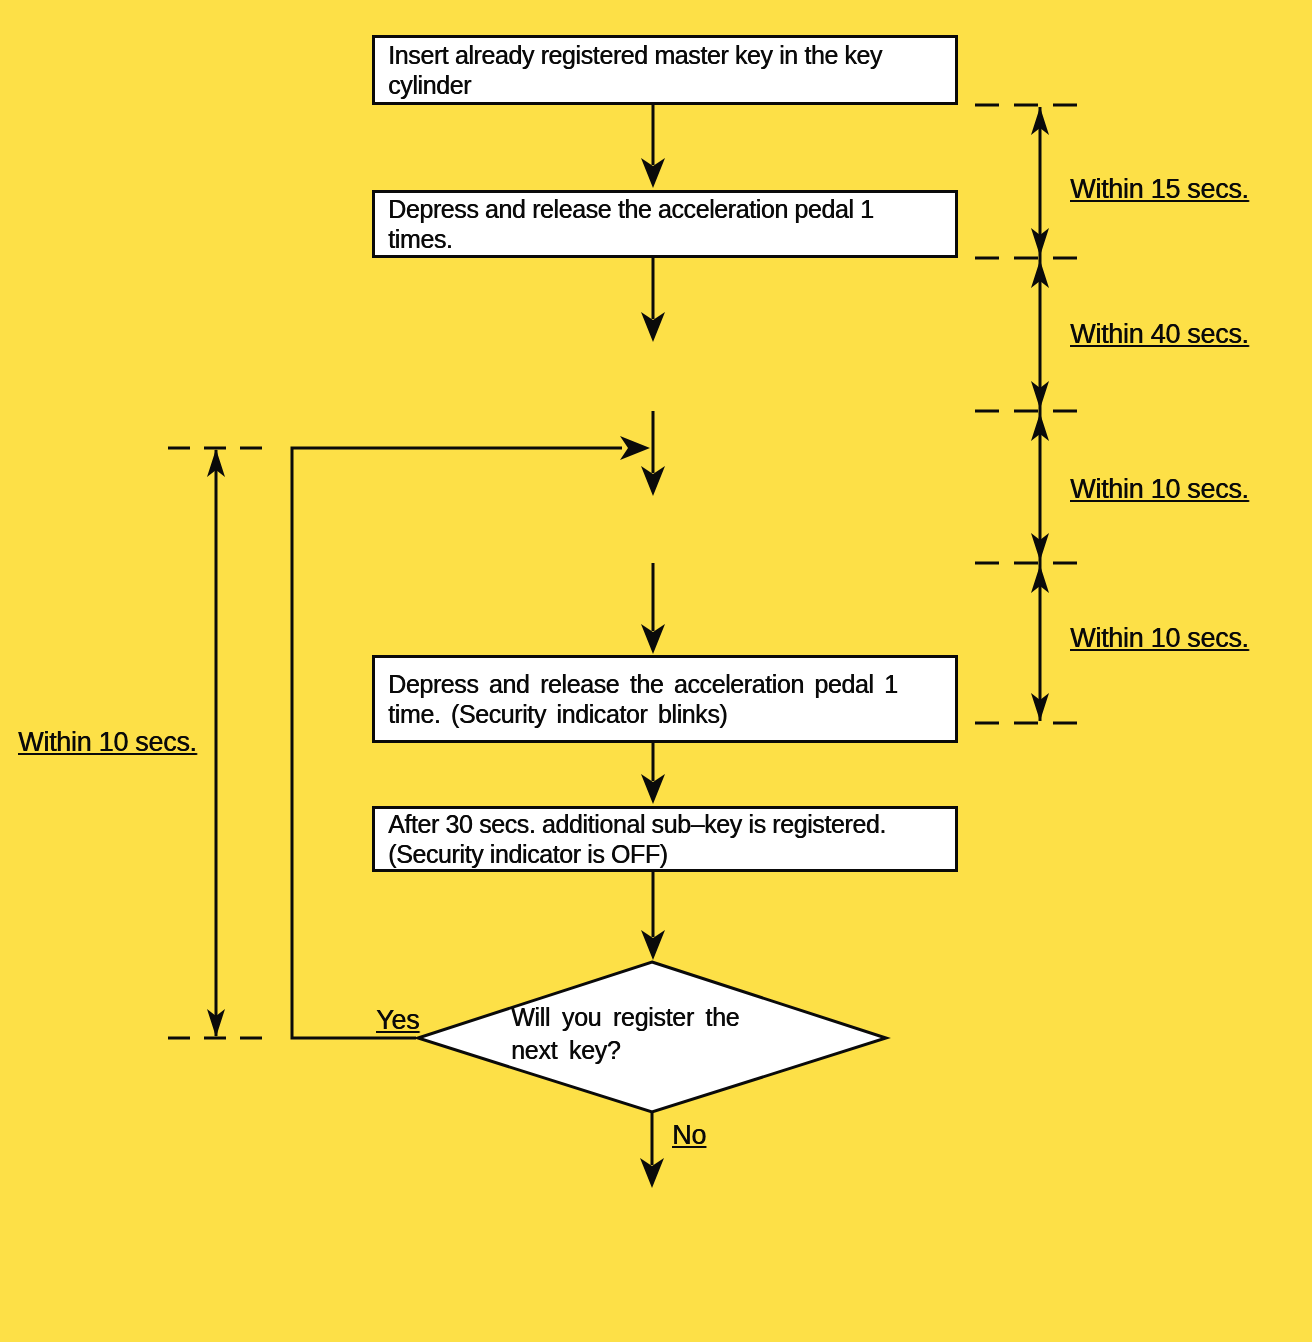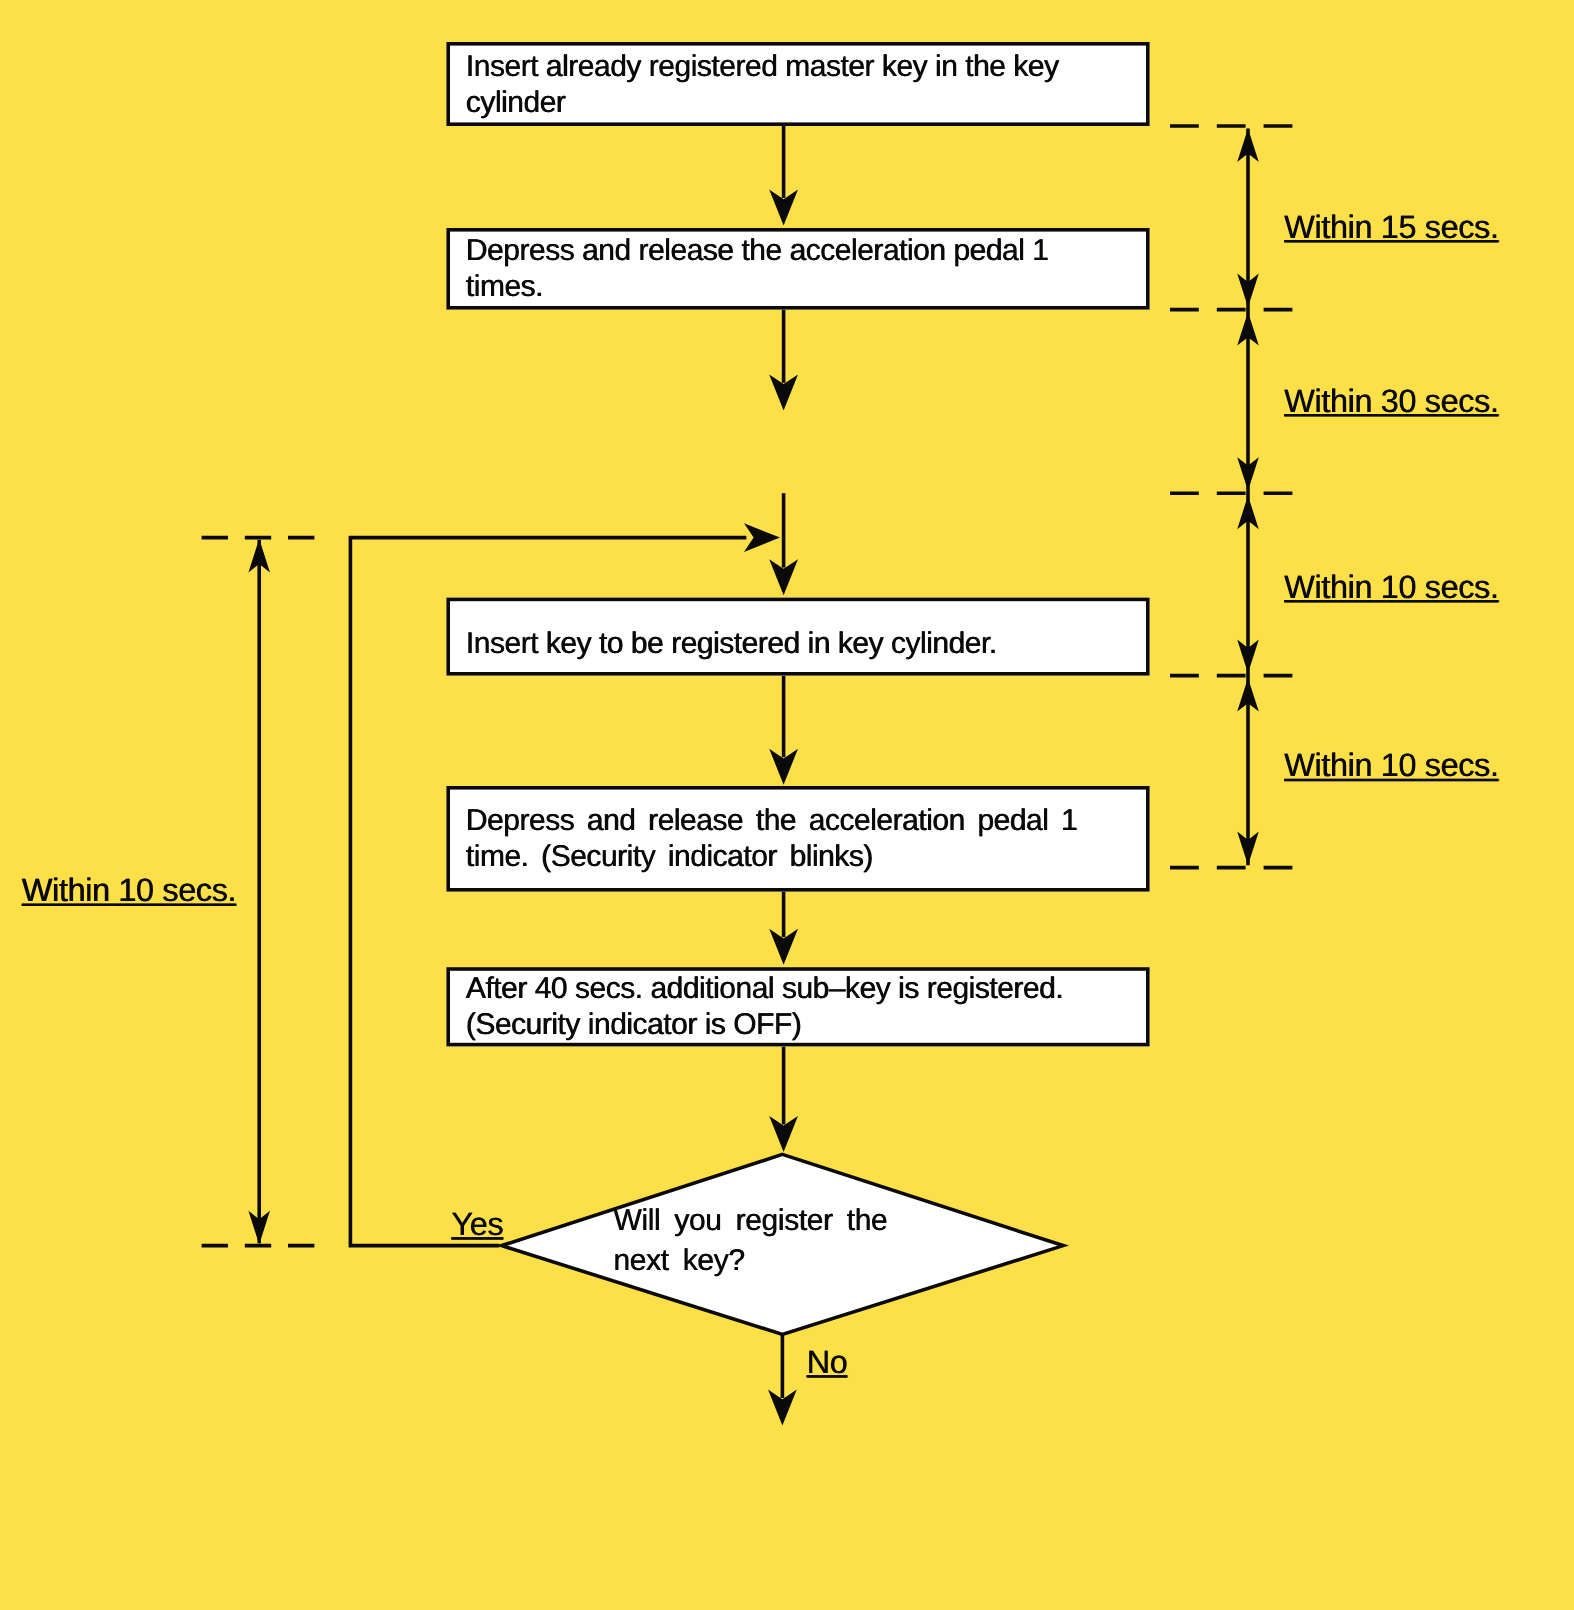--- a/index.html
+++ b/index.html
@@ -80,36 +80,33 @@
   </svg>
 
   <div class="box" style="top:35px;height:70px;">
     <span class="txt">Insert already registered master key in the key
 cylinder</span>
   </div>
   <div class="box" style="top:190px;height:68px;">
     <span class="txt">Depress and release the acceleration pedal 1
 times.</span>
   </div>
-  <div class="box" style="top:498px;height:65px;padding-top:10px;">
-    <span class="txt">Insert key to be registered in key cylinder.</span>
-  </div>
   <div class="box wsp" style="top:655px;height:88px;">
     <span class="txt">Depress and release the acceleration pedal 1
 time. (Security indicator blinks)</span>
   </div>
   <div class="box" style="top:806px;height:66px;">
-    <span class="txt">After 40 secs. additional sub–key is registered.
+    <span class="txt">After 30 secs. additional sub–key is registered.
 (Security indicator is OFF)</span>
   </div>
 
   <div class="diamond-txt">Will you register the
 next key?</div>
   <div class="lbl" style="left:340px;top:1004px;margin-left:36px;">Yes</div>
   <div class="lbl" style="left:672px;top:1119px;">No</div>
 
   <div class="lbl" style="left:1070px;top:173px;">Within 15 secs.</div>
-  <div class="lbl" style="left:1070px;top:318px;">Within 30 secs.</div>
+  <div class="lbl" style="left:1070px;top:318px;">Within 40 secs.</div>
   <div class="lbl" style="left:1070px;top:473px;">Within 10 secs.</div>
   <div class="lbl" style="left:1070px;top:622px;">Within 10 secs.</div>
   <div class="lbl" style="left:18px;top:726px;">Within 10 secs.</div>
 
 </div>
 
 </body></html>

